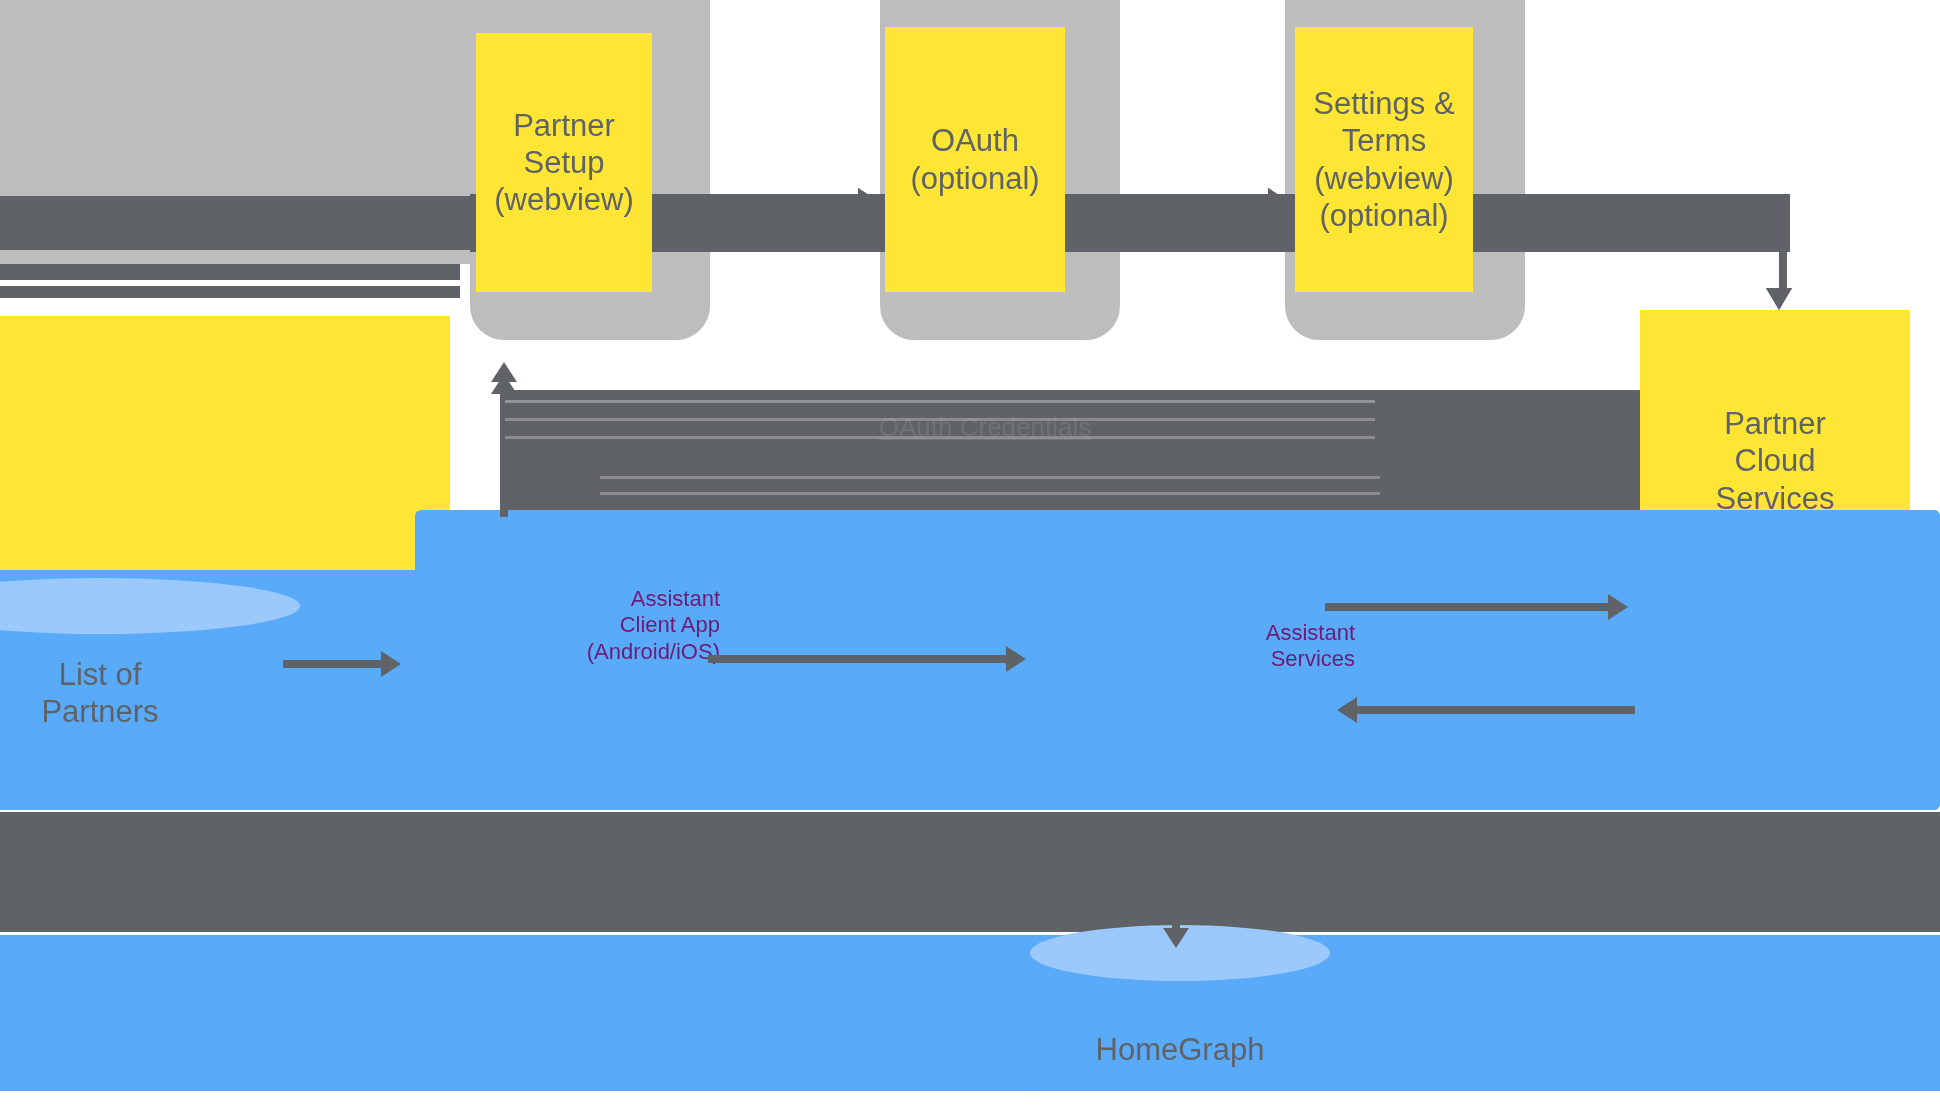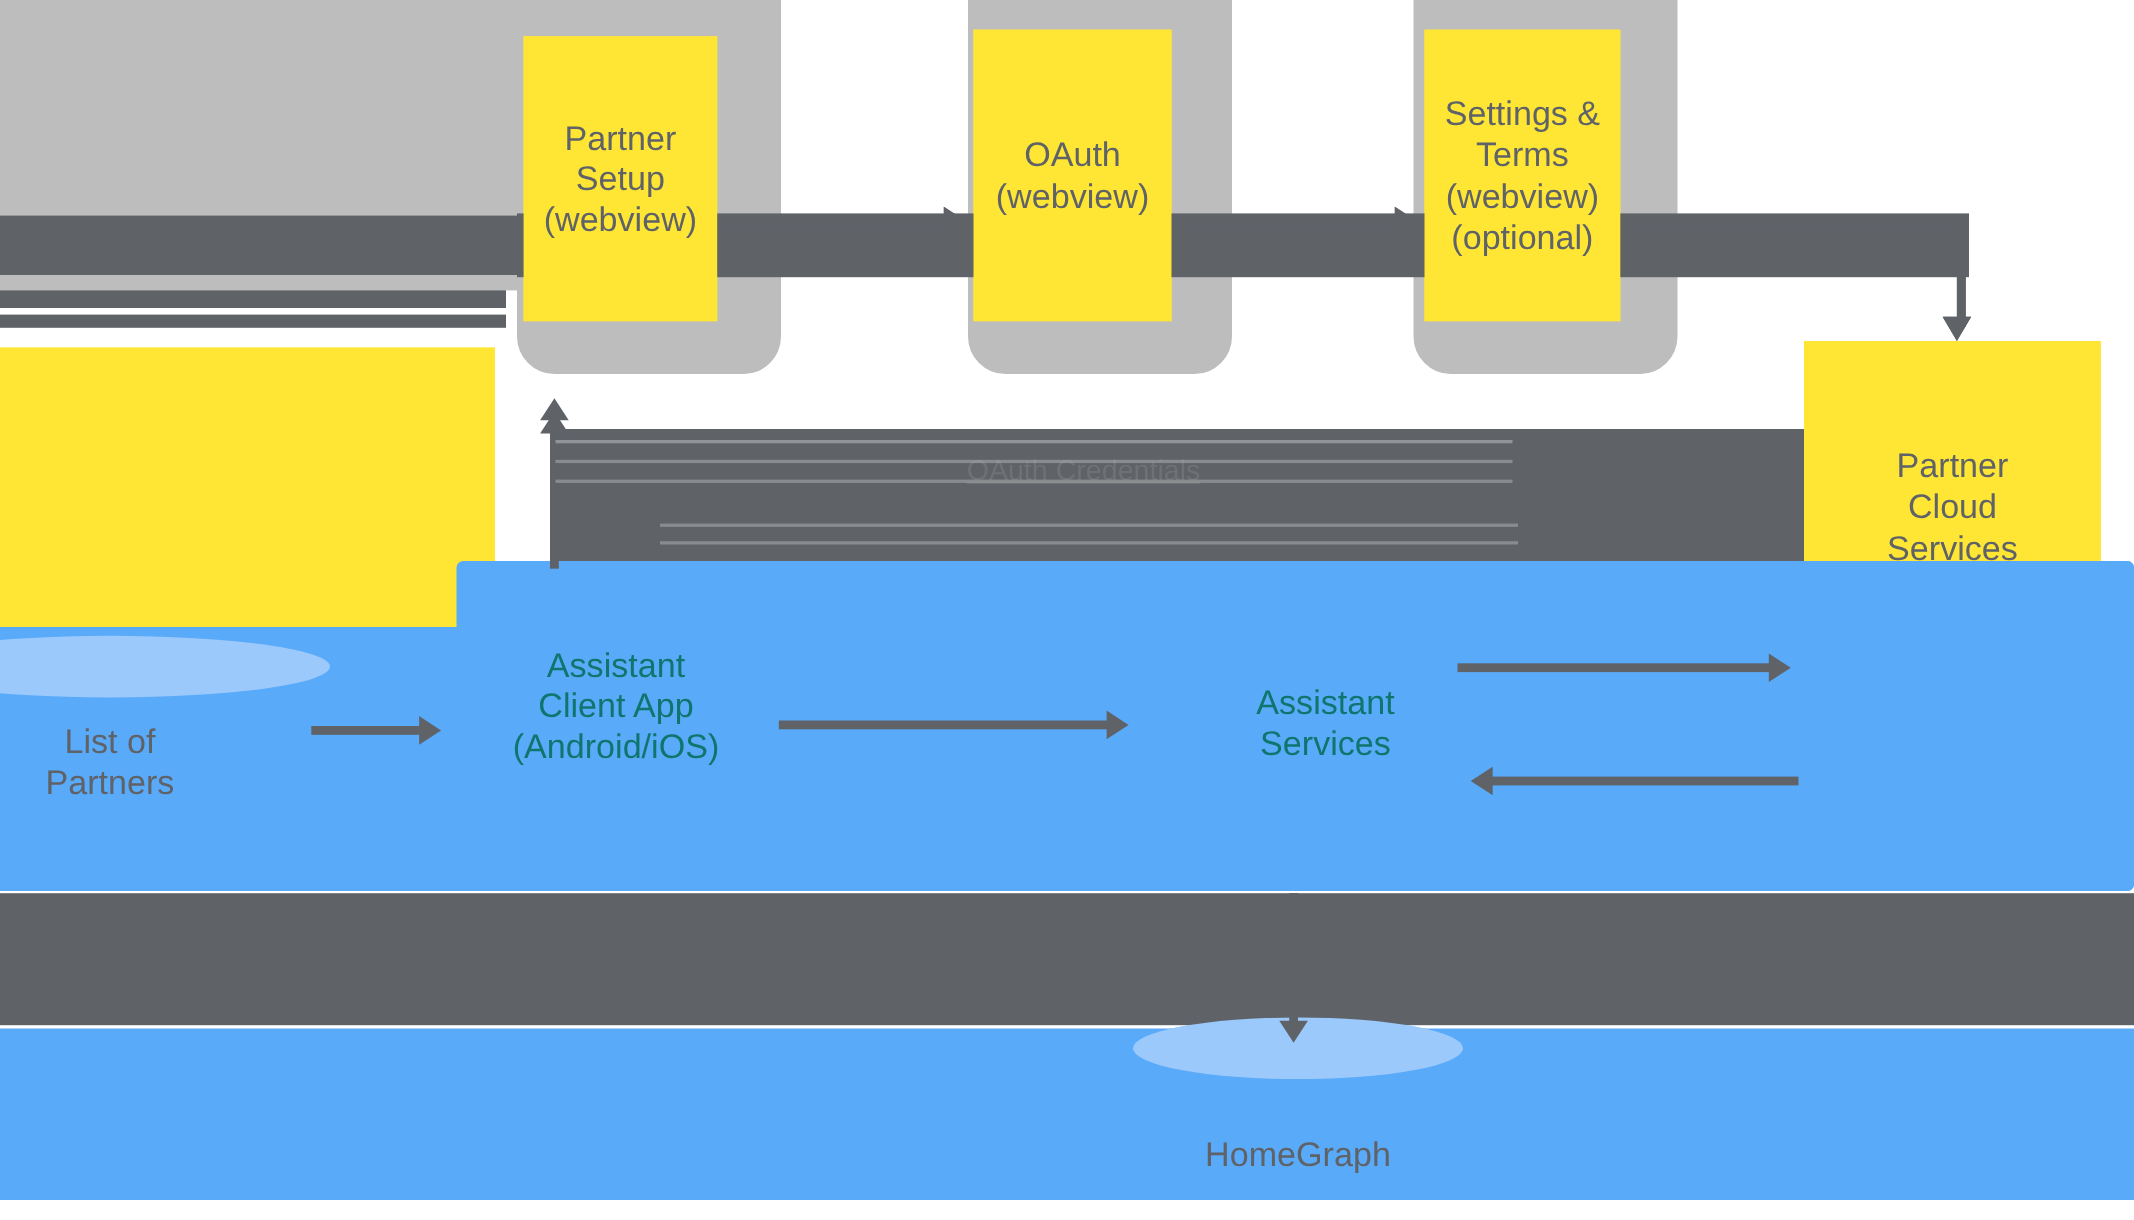--- a/index.html
+++ b/index.html
@@ -25,23 +25,23 @@
     background:#bdbdbd;
     border-radius:34px;
   }
   .bluepanel{
     position:absolute;
     background:#5aaafa;
     border-radius:6px;
   }
   .bluelabel{
     position:absolute;
-    color:#0f766e;
-    font-size:31px;line-height:1.20;
-    text-align:center;white-space:pre-line;
+    color:#701a75;
+    font-size:22px;line-height:1.20;
+    text-align:right;white-space:pre-line;
   }
   
   .cyl{position:absolute;}
   .cyl .body{
     position:absolute;left:0;right:0;top:28px;bottom:28px;
     background:#5aaafa;
   }
   .cyl .top{
     position:absolute;left:0;right:0;top:0;height:56px;
     background:#9cc9fb;border-radius:50%;
@@ -202,21 +202,21 @@
   <div class="band lite" style="left:0;top:250px;width:470px;height:14px;"></div>
   <div class="band" style="left:0;top:0;width:470px;height:0;"></div>
 
   <div class="box yellow" style="left:476px;top:33px;width:176px;height:259px;padding:0 6px;z-index:5;">
     <span>Partner
 Setup
 (webview)</span>
   </div>
   <div class="box yellow" style="left:885px;top:27px;width:180px;height:265px;padding:0 6px;z-index:5;">
     <span>OAuth
-(webview)</span>
+(optional)</span>
   </div>
   <div class="box yellow" style="left:1295px;top:27px;width:178px;height:265px;padding:0 6px;z-index:5;">
     <span>Settings &amp;
 Terms
 (webview)
 (optional)</span>
   </div>
   <div class="arrow-h" style="left:660px;top:197px;width:200px;z-index:6;">
     <span class="head"></span>
   </div>

